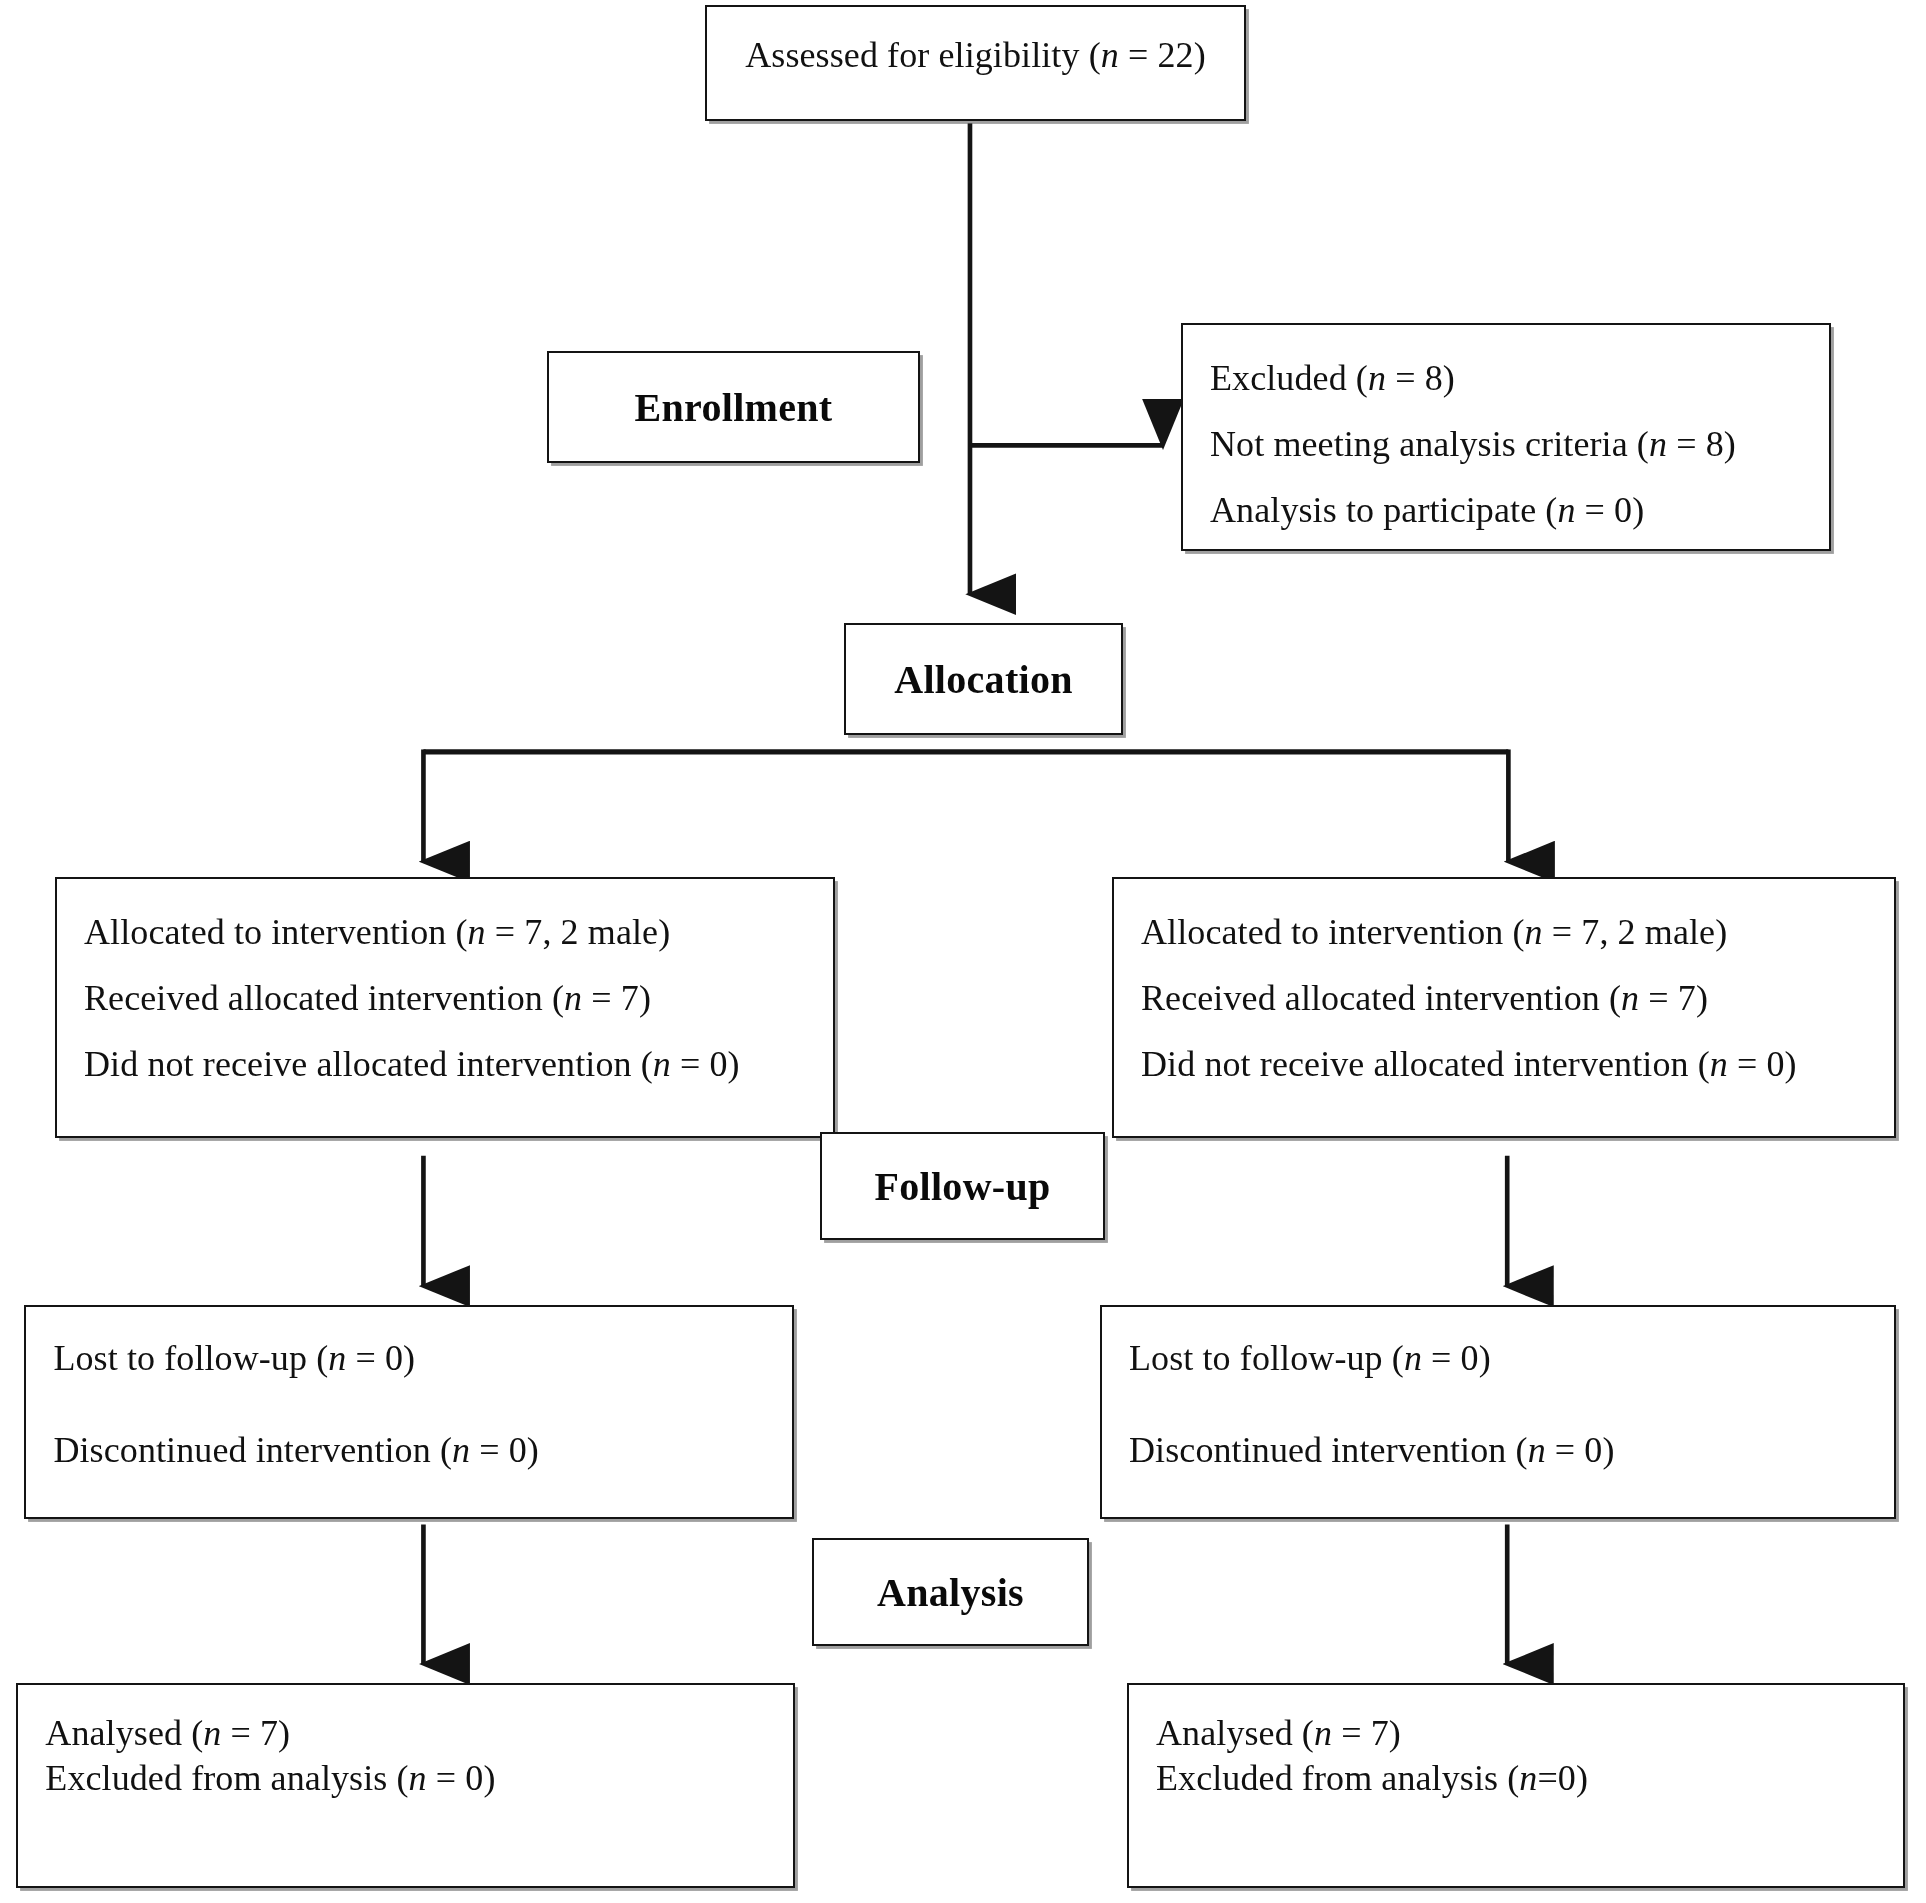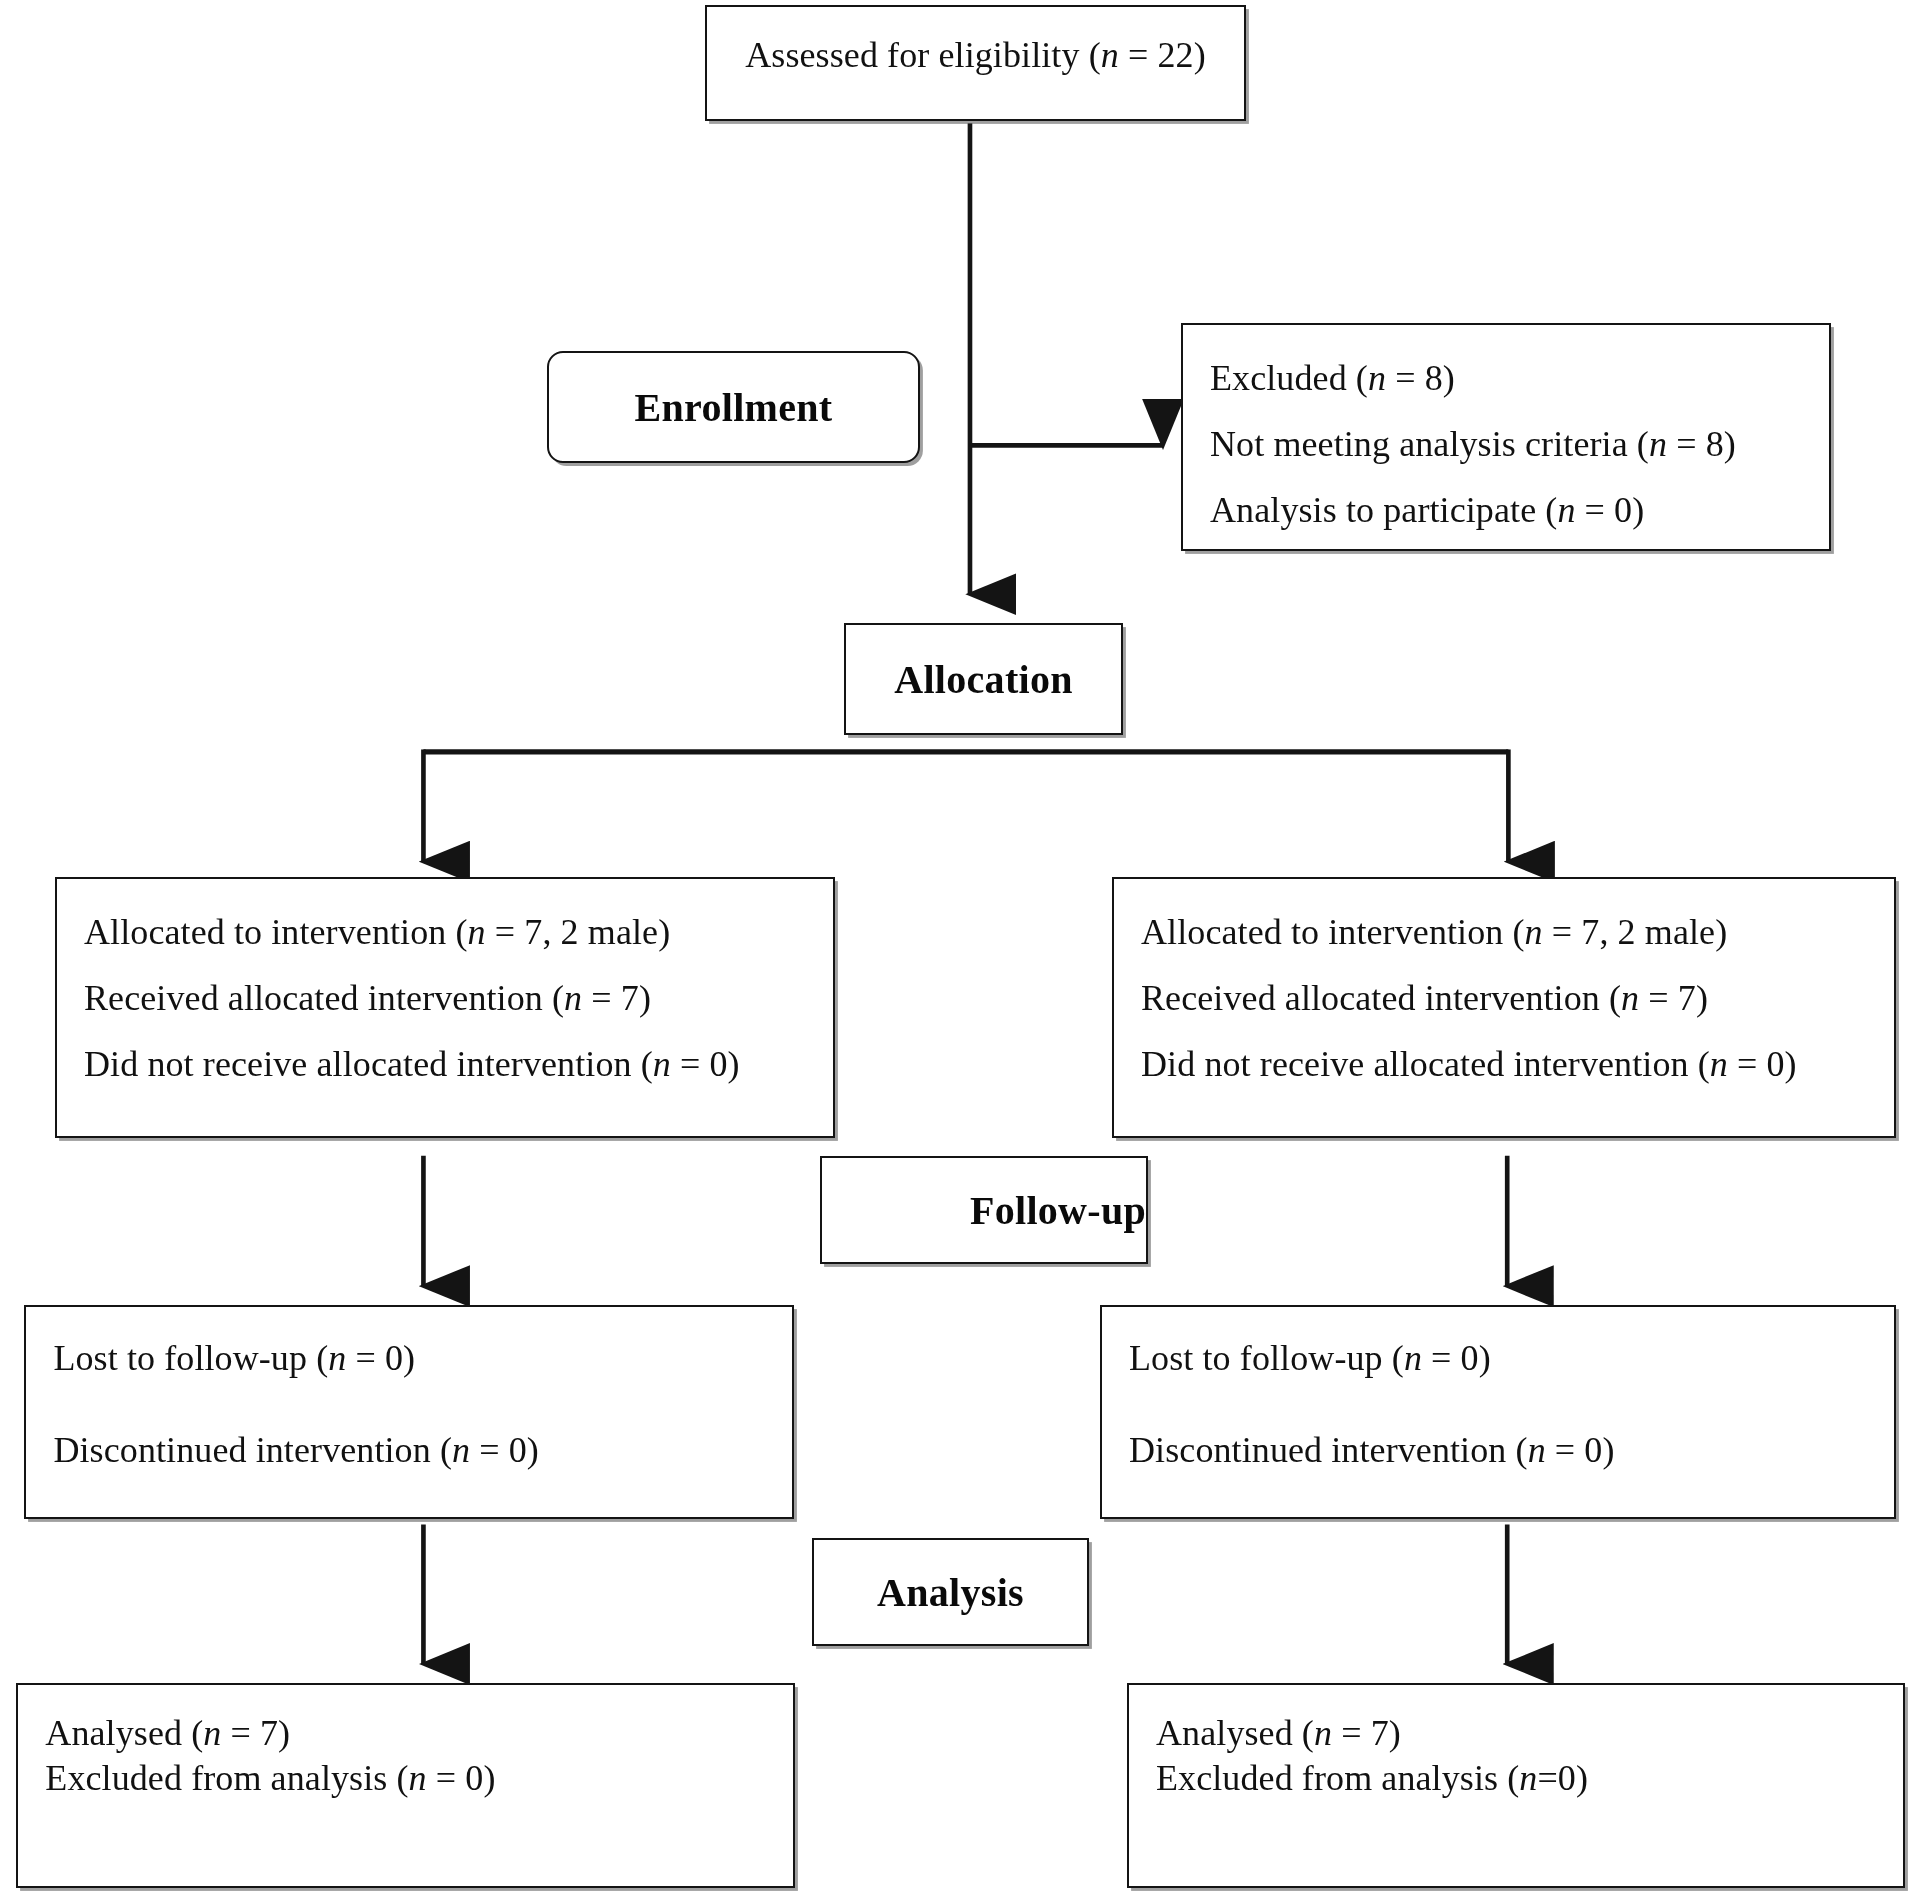--- a/index.html
+++ b/index.html
@@ -60,25 +60,25 @@
   .stage-label {
     font-weight: bold;
     font-size: 40px;
     color: #0a0a0a;
     letter-spacing: 0.3px;
   }
 
   
   #box-assessed      { left: 705px; top: 4.7px;    width: 541px;  height: 116px; }
   #box-excluded      { left: 1181px; top: 323px;  width: 650px; height: 228px; }
-  #stage-enrollment  { left: 547px;  top: 351px;  width: 373px;  height: 112px; border-radius: 16px; }
+  #stage-enrollment  { left: 547px;  top: 351px;  width: 373px;  height: 112px; }
   #stage-allocation  { left: 844px; top: 623px; width: 279px;  height: 112px; }
   #box-alloc-left    { left: 55px;   top: 877px; width: 780px; height: 261px; }
   #box-alloc-right   { left: 1112px; top: 877px; width: 784px; height: 261px; }
-  #stage-followup    { left: 820px; top: 1156px; width: 328px;  height: 108px; justify-content: flex-end; }
+  #stage-followup    { left: 820px; top: 1132px; width: 285px;  height: 108px; }
   #box-follow-left   { left: 24.4px;   top: 1305px; width: 770px; height: 214px; }
   #box-follow-right  { left: 1100px; top: 1305px; width: 796px; height: 214px; }
   #stage-analysis    { left: 812px; top: 1538px; width: 277px;  height: 108px; }
   #box-analysed-left { left: 16.3px;   top: 1683px; width: 779px; height: 205px; }
   #box-analysed-right{ left: 1127px; top: 1683px; width: 778px; height: 205px; }
 </style>
 </head>
 <body>
 
 <div id="diagram">

